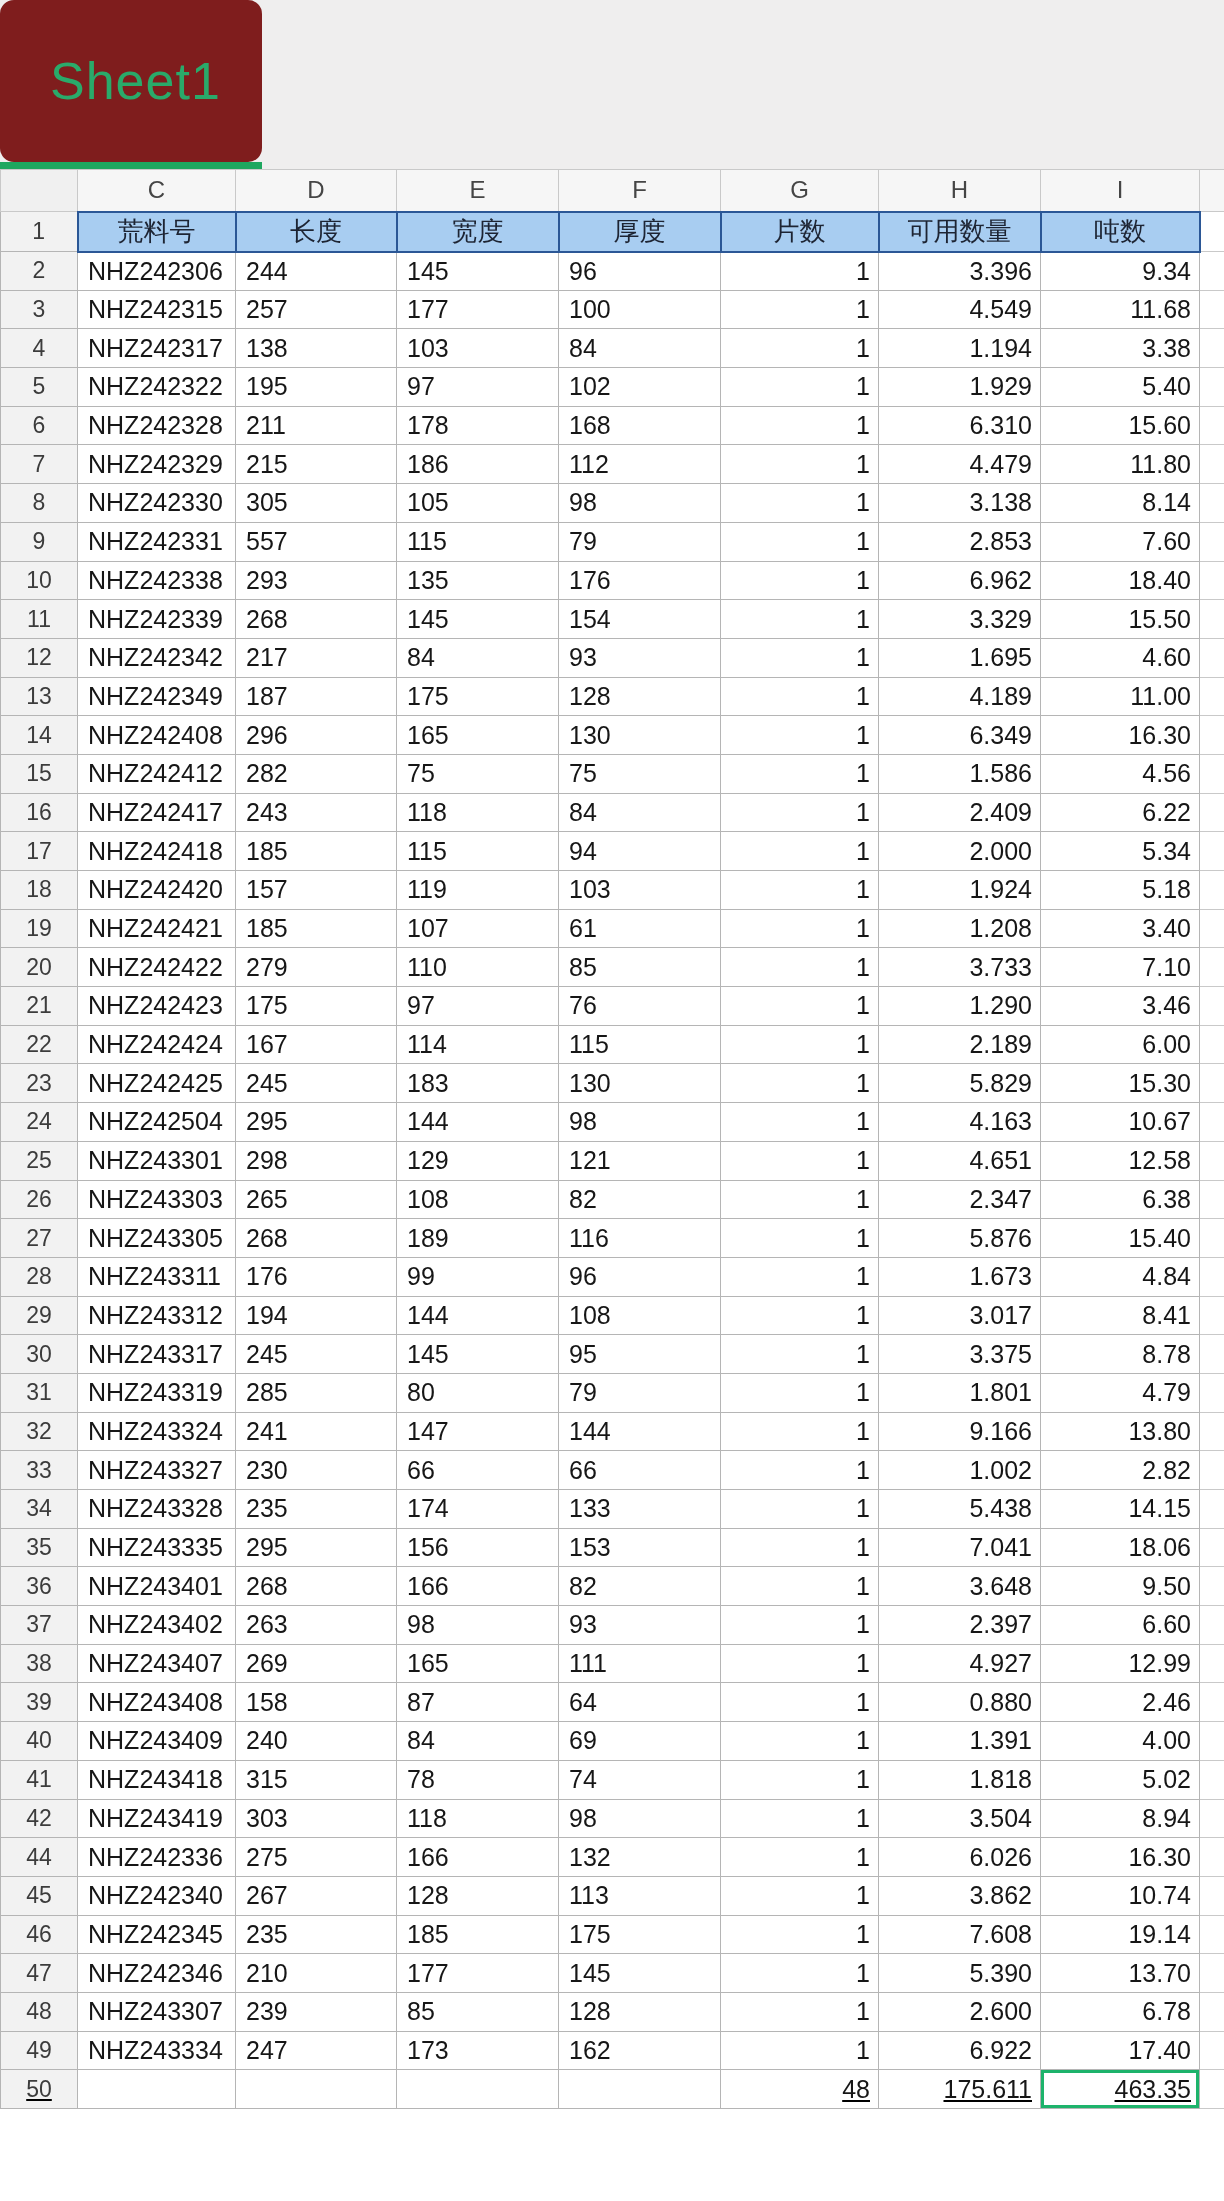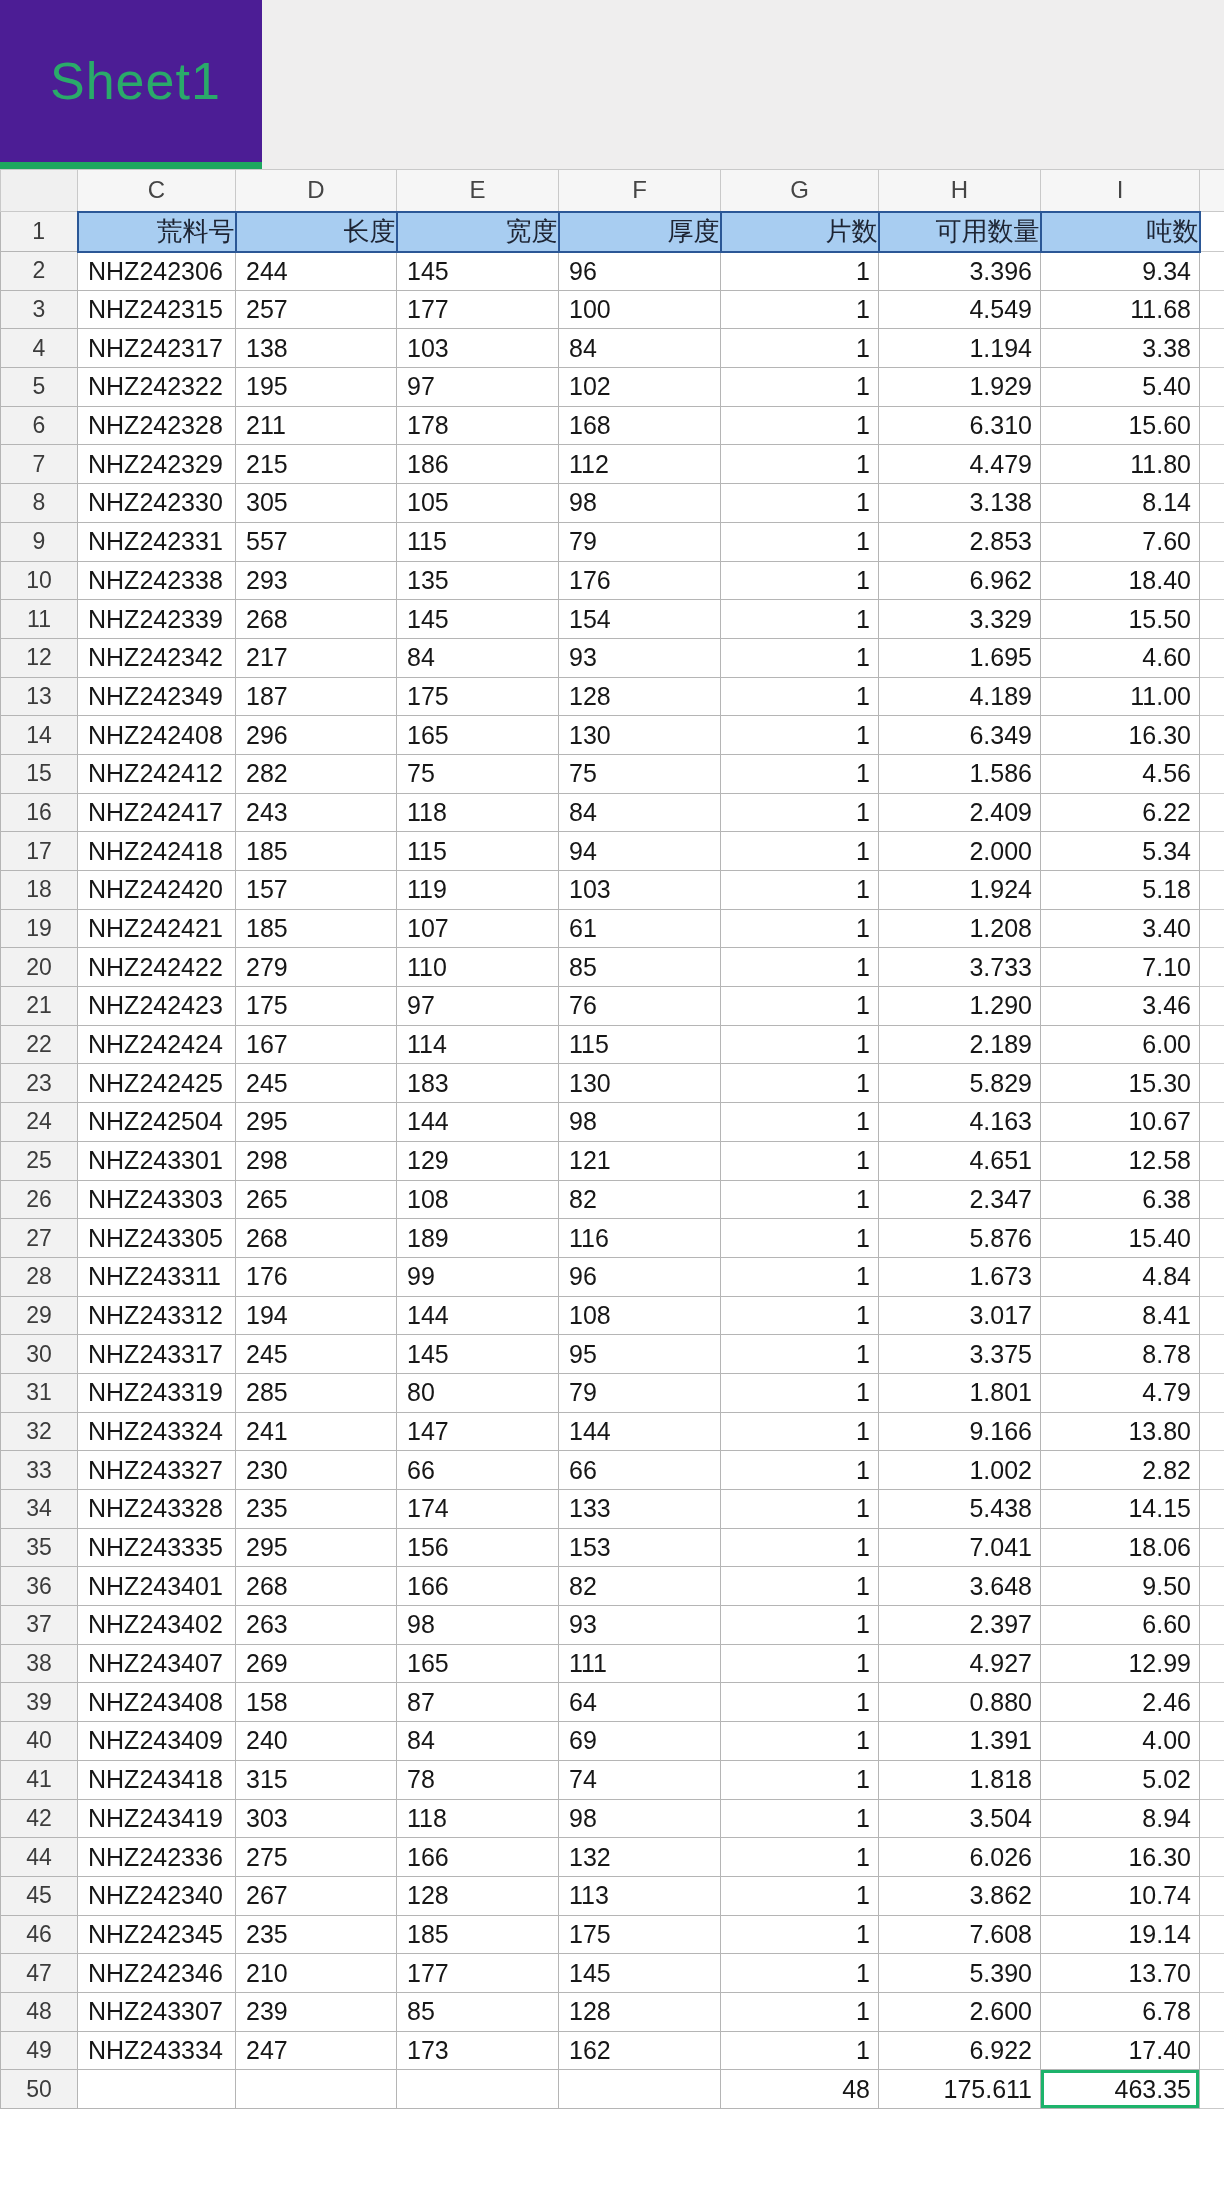--- a/index.html
+++ b/index.html
@@ -2,41 +2,41 @@
 <html><head>
 <meta charset="utf-8">
 <style>
   html,body { margin:0; padding:0; }
   body {
     width:1224px; height:2201px; background:#ffffff; overflow:hidden;
     font-family:"Liberation Sans","DejaVu Sans",sans-serif;
   }
   .topbar { position:relative; width:1224px; height:169px; background:#efeeee; }
   .sheet-tab {
-    position:absolute; left:0; top:0; width:262px; height:162px; background:#4c1d95;
-    display:flex; align-items:center; padding-left:50px; box-sizing:border-box;
+    position:absolute; left:0; top:0; width:262px; height:162px; background:#7f1d1d;
+    display:flex; align-items:center; padding-left:50px; box-sizing:border-box;border-radius:14px;
   }
   .sheet-tab-label { font-size:52px; color:#2aaa6a; letter-spacing:1px; }
   .tab-underline { position:absolute; left:0; top:162px; width:262px; height:7px; background:#1ea75f; }
 
   table.grid { border-collapse:collapse; table-layout:fixed; width:1224px; }
   td { padding:0; overflow:hidden; white-space:nowrap; vertical-align:middle; box-sizing:border-box; }
 
   tr.letters-row { height:42px; }
   tr.header-row  { height:40px; }
   tr.data        { height:38.7px; }
-  tr.total-row   { height:39px; }
+  tr.total-row   { height:39px;text-decoration:underline; }
 
   .colhead {
     background:#f6f6f6; border:1px solid #c9c9c9; text-align:center;
     font-size:24px; color:#454545;
   }
   .corner { background:#f0f0f0; }
   .hdr {
-    background:#a8cdf1; border:2px solid #2b5796; text-align:right;
+    background:#a8cdf1; border:2px solid #2b5796; text-align:center;
     font-size:26px; color:#1d2433; font-weight:500;
   }
   .hdr-rn, .rn {
     background:#f2f2f2; border:1px solid #b5b5b5; text-align:center;
     font-size:23px; color:#3c3c3c;
   }
   .tl {
     background:#ffffff; border:1px solid #b5b5b5; text-align:left;
     padding-left:10px; font-size:25px; color:#161616;
   }

